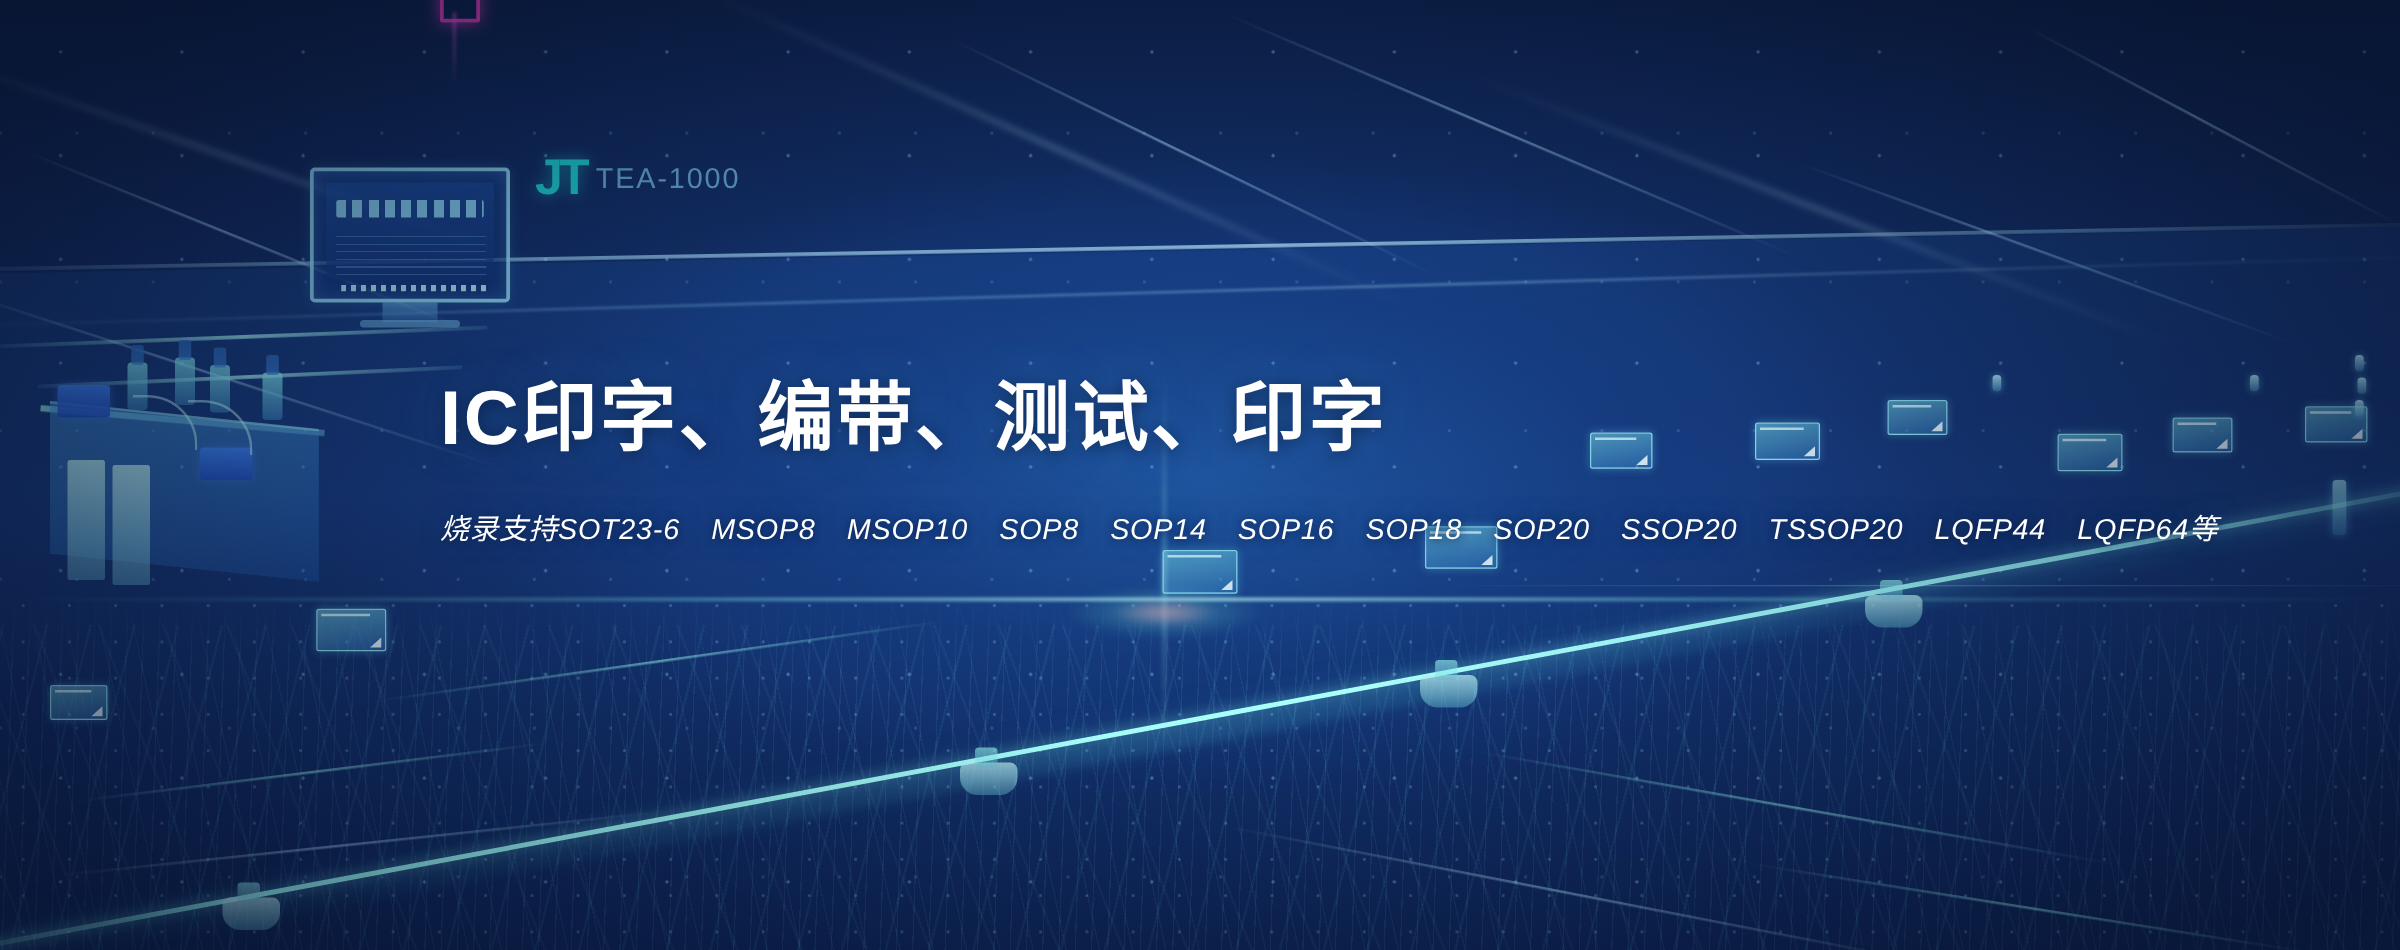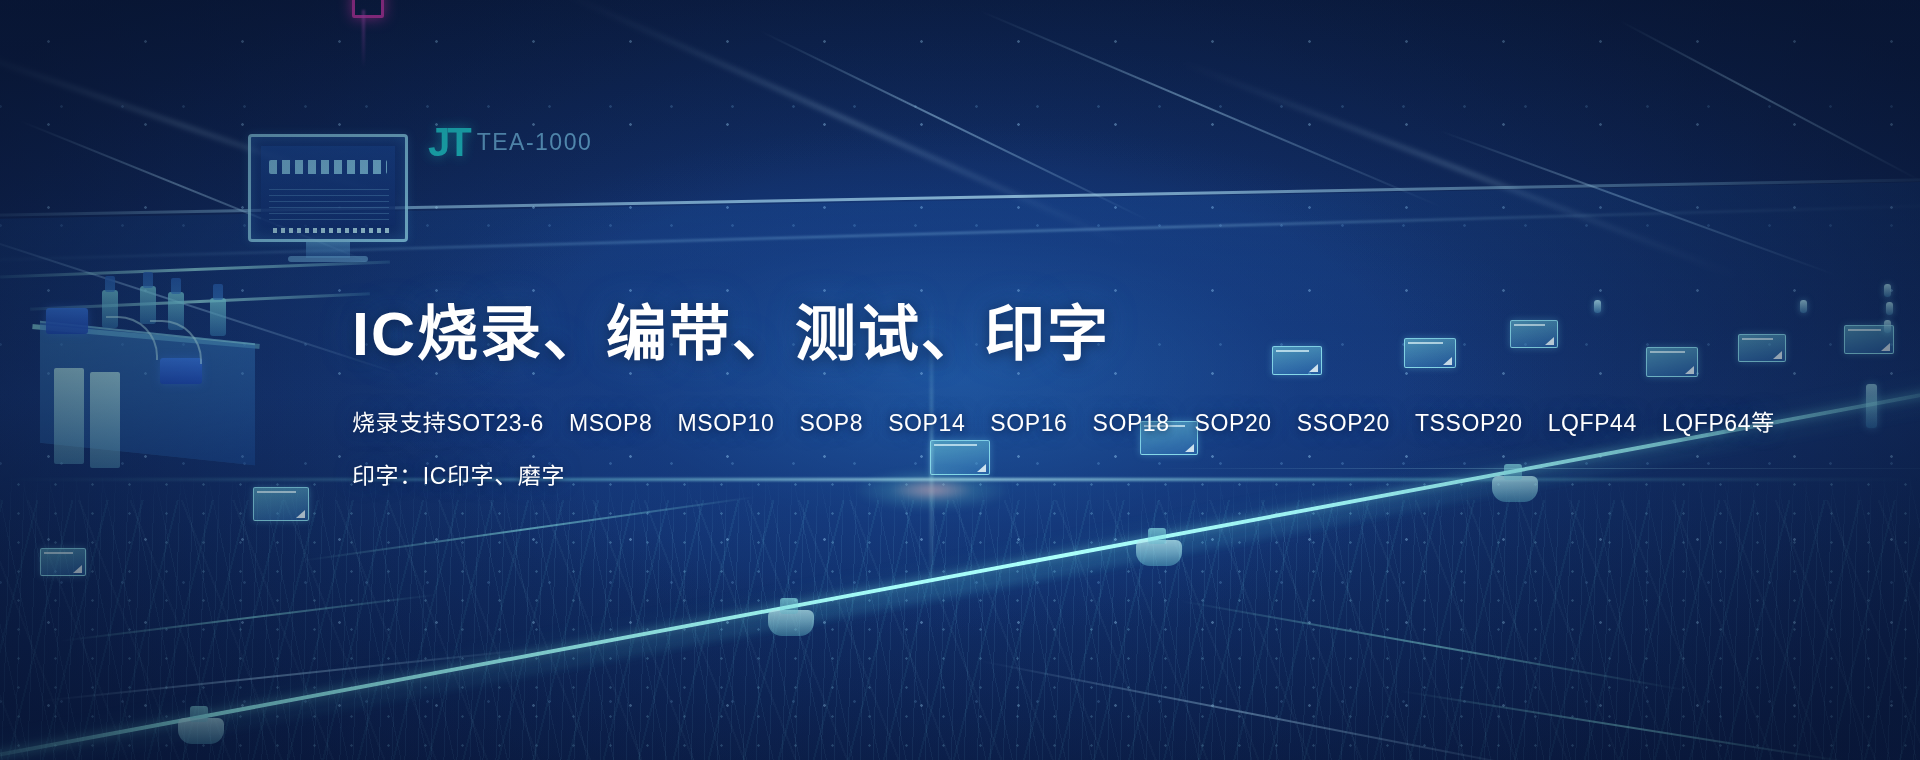--- a/index.html
+++ b/index.html
@@ -320,21 +320,21 @@
   .sub-line{
     color:#ffffff;
     font-size:23px;
     line-height:1;
     letter-spacing:.6px;
     margin-bottom:30px;
     white-space:nowrap;
     text-shadow:0 1px 7px rgba(8,25,60,.85), 0 0 18px rgba(30,80,160,.55);
   }
   .sub-line:last-child{margin-bottom:0;}
-  .pkg-row{ display:flex; align-items:flex-end; }
+  .pkg-row{ display:flex; align-items:flex-end;font-style:italic; }
   .pkg{ margin-right:25px; }
   .pkg:last-child{margin-right:0;}
 
   
   .divider-right{
     position:absolute; left:1150px; top:468px; width:770px; height:1px;
     background:linear-gradient(90deg,rgba(150,220,250,0),rgba(170,235,250,.28),rgba(150,220,250,.05));
   }
 </style>
 </head>
@@ -435,34 +435,33 @@
   <div class="rail-shadow"></div>
   <div class="rail"></div>
   <div class="rail-foot" style="left:178px; top:718px;"></div>
   <div class="rail-foot" style="left:768px; top:610px;"></div>
   <div class="rail-foot" style="left:1136px;top:540px;"></div>
   <div class="rail-foot" style="left:1492px;top:476px;"></div>
 
   <div class="bg-vignette"></div>
 
   <div class="content">
-    <h1 class="headline">IC烧录、编带、测试、印字</h1>
+    <h1 class="headline">IC印字、编带、测试、印字</h1>
 
     <ul class="sub-list">
       <li class="sub-line pkg-row">
         <span class="pkg">烧录支持SOT23-6</span>
         <span class="pkg">MSOP8</span>
         <span class="pkg">MSOP10</span>
         <span class="pkg">SOP8</span>
         <span class="pkg">SOP14</span>
         <span class="pkg">SOP16</span>
         <span class="pkg">SOP18</span>
         <span class="pkg">SOP20</span>
         <span class="pkg">SSOP20</span>
         <span class="pkg">TSSOP20</span>
         <span class="pkg">LQFP44</span>
         <span class="pkg">LQFP64等</span>
       </li>
-      <li class="sub-line">印字：IC印字、磨字</li>
     </ul>
   </div>
 
 </div>
 
 </body></html>

